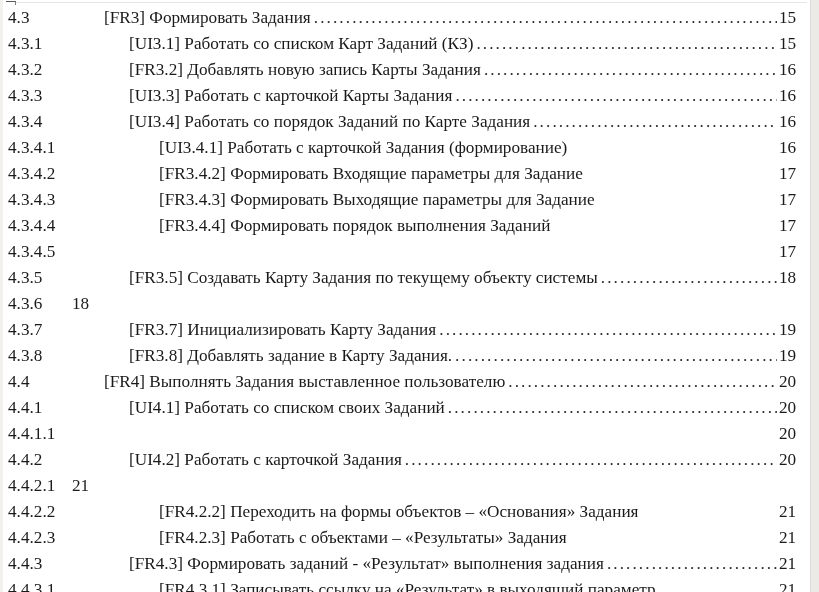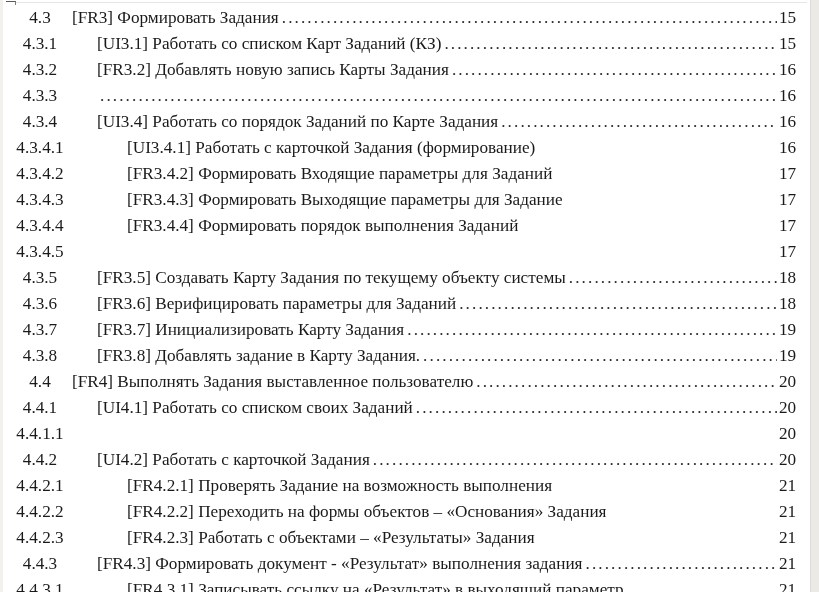--- a/index.html
+++ b/index.html
@@ -83,39 +83,40 @@
     font-size: 17.2px;
     line-height: 26px;
     white-space: nowrap;
   }
 
   .toc-num {
     flex: 0 0 auto;
     width: 72px;
     padding-left: 8px;
     box-sizing: border-box;
-    text-align: center;
+    text-align: left;
   }
 
   
   .lvl2 .toc-title-wrap { padding-left: 0px; }
   .lvl3 .toc-title-wrap { padding-left: 25px; align-items: center; }
   .lvl4 .toc-title-wrap { padding-left: 55px; }
 
   .toc-title-wrap {
     flex: 1 1 auto;
     display: flex;
     align-items: baseline;
     min-width: 0;
     overflow: hidden;
   }
 
   .toc-title {
     flex: 0 0 auto;
     white-space: pre;
+    margin-left: 32px;
   }
 
   
   .leader {
     flex: 1 1 auto;
     min-width: 6px;
     overflow: hidden;
     margin: 0 2px 0 3px;
     position: relative;
     height: 1em;
@@ -171,20 +172,21 @@
         <span class="toc-num">4.3.2</span>
         <span class="toc-title-wrap">
           <span class="toc-title">[FR3.2] Добавлять новую запись Карты Задания</span>
           <span class="leader"></span>
         </span>
         <span class="toc-page-num">16</span>
       </div>
       <div class="toc-entry lvl3">
         <span class="toc-num">4.3.3</span>
         <span class="toc-title-wrap">
+          <span class="toc-title">[UI3.3] Работать с карточкой Карты Задания</span>
           <span class="leader"></span>
         </span>
         <span class="toc-page-num">16</span>
       </div>
       <div class="toc-entry lvl3">
         <span class="toc-num">4.3.4</span>
         <span class="toc-title-wrap">
           <span class="toc-title">[UI3.4] Работать со порядок Заданий по Карте Задания</span>
           <span class="leader"></span>
         </span>
@@ -194,21 +196,21 @@
         <span class="toc-num">4.3.4.1</span>
         <span class="toc-title-wrap">
           <span class="toc-title">[UI3.4.1] Работать с карточкой Задания (формирование)</span>
           <span class="leader"></span>
         </span>
         <span class="toc-page-num">16</span>
       </div>
       <div class="toc-entry lvl4 no-leader">
         <span class="toc-num">4.3.4.2</span>
         <span class="toc-title-wrap">
-          <span class="toc-title">[FR3.4.2] Формировать Входящие параметры для Заданий</span>
+          <span class="toc-title">[FR3.4.2] Формировать Входящие параметры для Задание</span>
           <span class="leader"></span>
         </span>
         <span class="toc-page-num">17</span>
       </div>
       <div class="toc-entry lvl4 no-leader">
         <span class="toc-num">4.3.4.3</span>
         <span class="toc-title-wrap">
           <span class="toc-title">[FR3.4.3] Формировать Выходящие параметры для Задание</span>
           <span class="leader"></span>
         </span>
@@ -232,24 +234,20 @@
       <div class="toc-entry lvl3">
         <span class="toc-num">4.3.5</span>
         <span class="toc-title-wrap">
           <span class="toc-title">[FR3.5] Создавать Карту Задания по текущему объекту системы</span>
           <span class="leader"></span>
         </span>
         <span class="toc-page-num">18</span>
       </div>
       <div class="toc-entry lvl3">
         <span class="toc-num">4.3.6</span>
-        <span class="toc-title-wrap">
-          <span class="toc-title">[FR3.6] Верифицировать параметры для Заданий</span>
-          <span class="leader"></span>
-        </span>
         <span class="toc-page-num">18</span>
       </div>
       <div class="toc-entry lvl3">
         <span class="toc-num">4.3.7</span>
         <span class="toc-title-wrap">
           <span class="toc-title">[FR3.7] Инициализировать Карту Задания</span>
           <span class="leader"></span>
         </span>
         <span class="toc-page-num">19</span>
       </div>
@@ -287,24 +285,20 @@
       <div class="toc-entry lvl3">
         <span class="toc-num">4.4.2</span>
         <span class="toc-title-wrap">
           <span class="toc-title">[UI4.2] Работать с карточкой Задания</span>
           <span class="leader"></span>
         </span>
         <span class="toc-page-num">20</span>
       </div>
       <div class="toc-entry lvl4 no-leader">
         <span class="toc-num">4.4.2.1</span>
-        <span class="toc-title-wrap">
-          <span class="toc-title">[FR4.2.1] Проверять Задание на возможность выполнения</span>
-          <span class="leader"></span>
-        </span>
         <span class="toc-page-num">21</span>
       </div>
       <div class="toc-entry lvl4 no-leader">
         <span class="toc-num">4.4.2.2</span>
         <span class="toc-title-wrap">
           <span class="toc-title">[FR4.2.2] Переходить на формы объектов – «Основания» Задания</span>
           <span class="leader"></span>
         </span>
         <span class="toc-page-num">21</span>
       </div>
@@ -312,21 +306,21 @@
         <span class="toc-num">4.4.2.3</span>
         <span class="toc-title-wrap">
           <span class="toc-title">[FR4.2.3] Работать с объектами – «Результаты» Задания</span>
           <span class="leader"></span>
         </span>
         <span class="toc-page-num">21</span>
       </div>
       <div class="toc-entry lvl3">
         <span class="toc-num">4.4.3</span>
         <span class="toc-title-wrap">
-          <span class="toc-title">[FR4.3] Формировать документ - «Результат» выполнения задания</span>
+          <span class="toc-title">[FR4.3] Формировать заданий - «Результат» выполнения задания</span>
           <span class="leader"></span>
         </span>
         <span class="toc-page-num">21</span>
       </div>
       <div class="toc-entry lvl4 no-leader">
         <span class="toc-num">4.4.3.1</span>
         <span class="toc-title-wrap">
           <span class="toc-title">[FR4.3.1] Записывать ссылку на «Результат» в выходящий параметр</span>
           <span class="leader"></span>
         </span>

